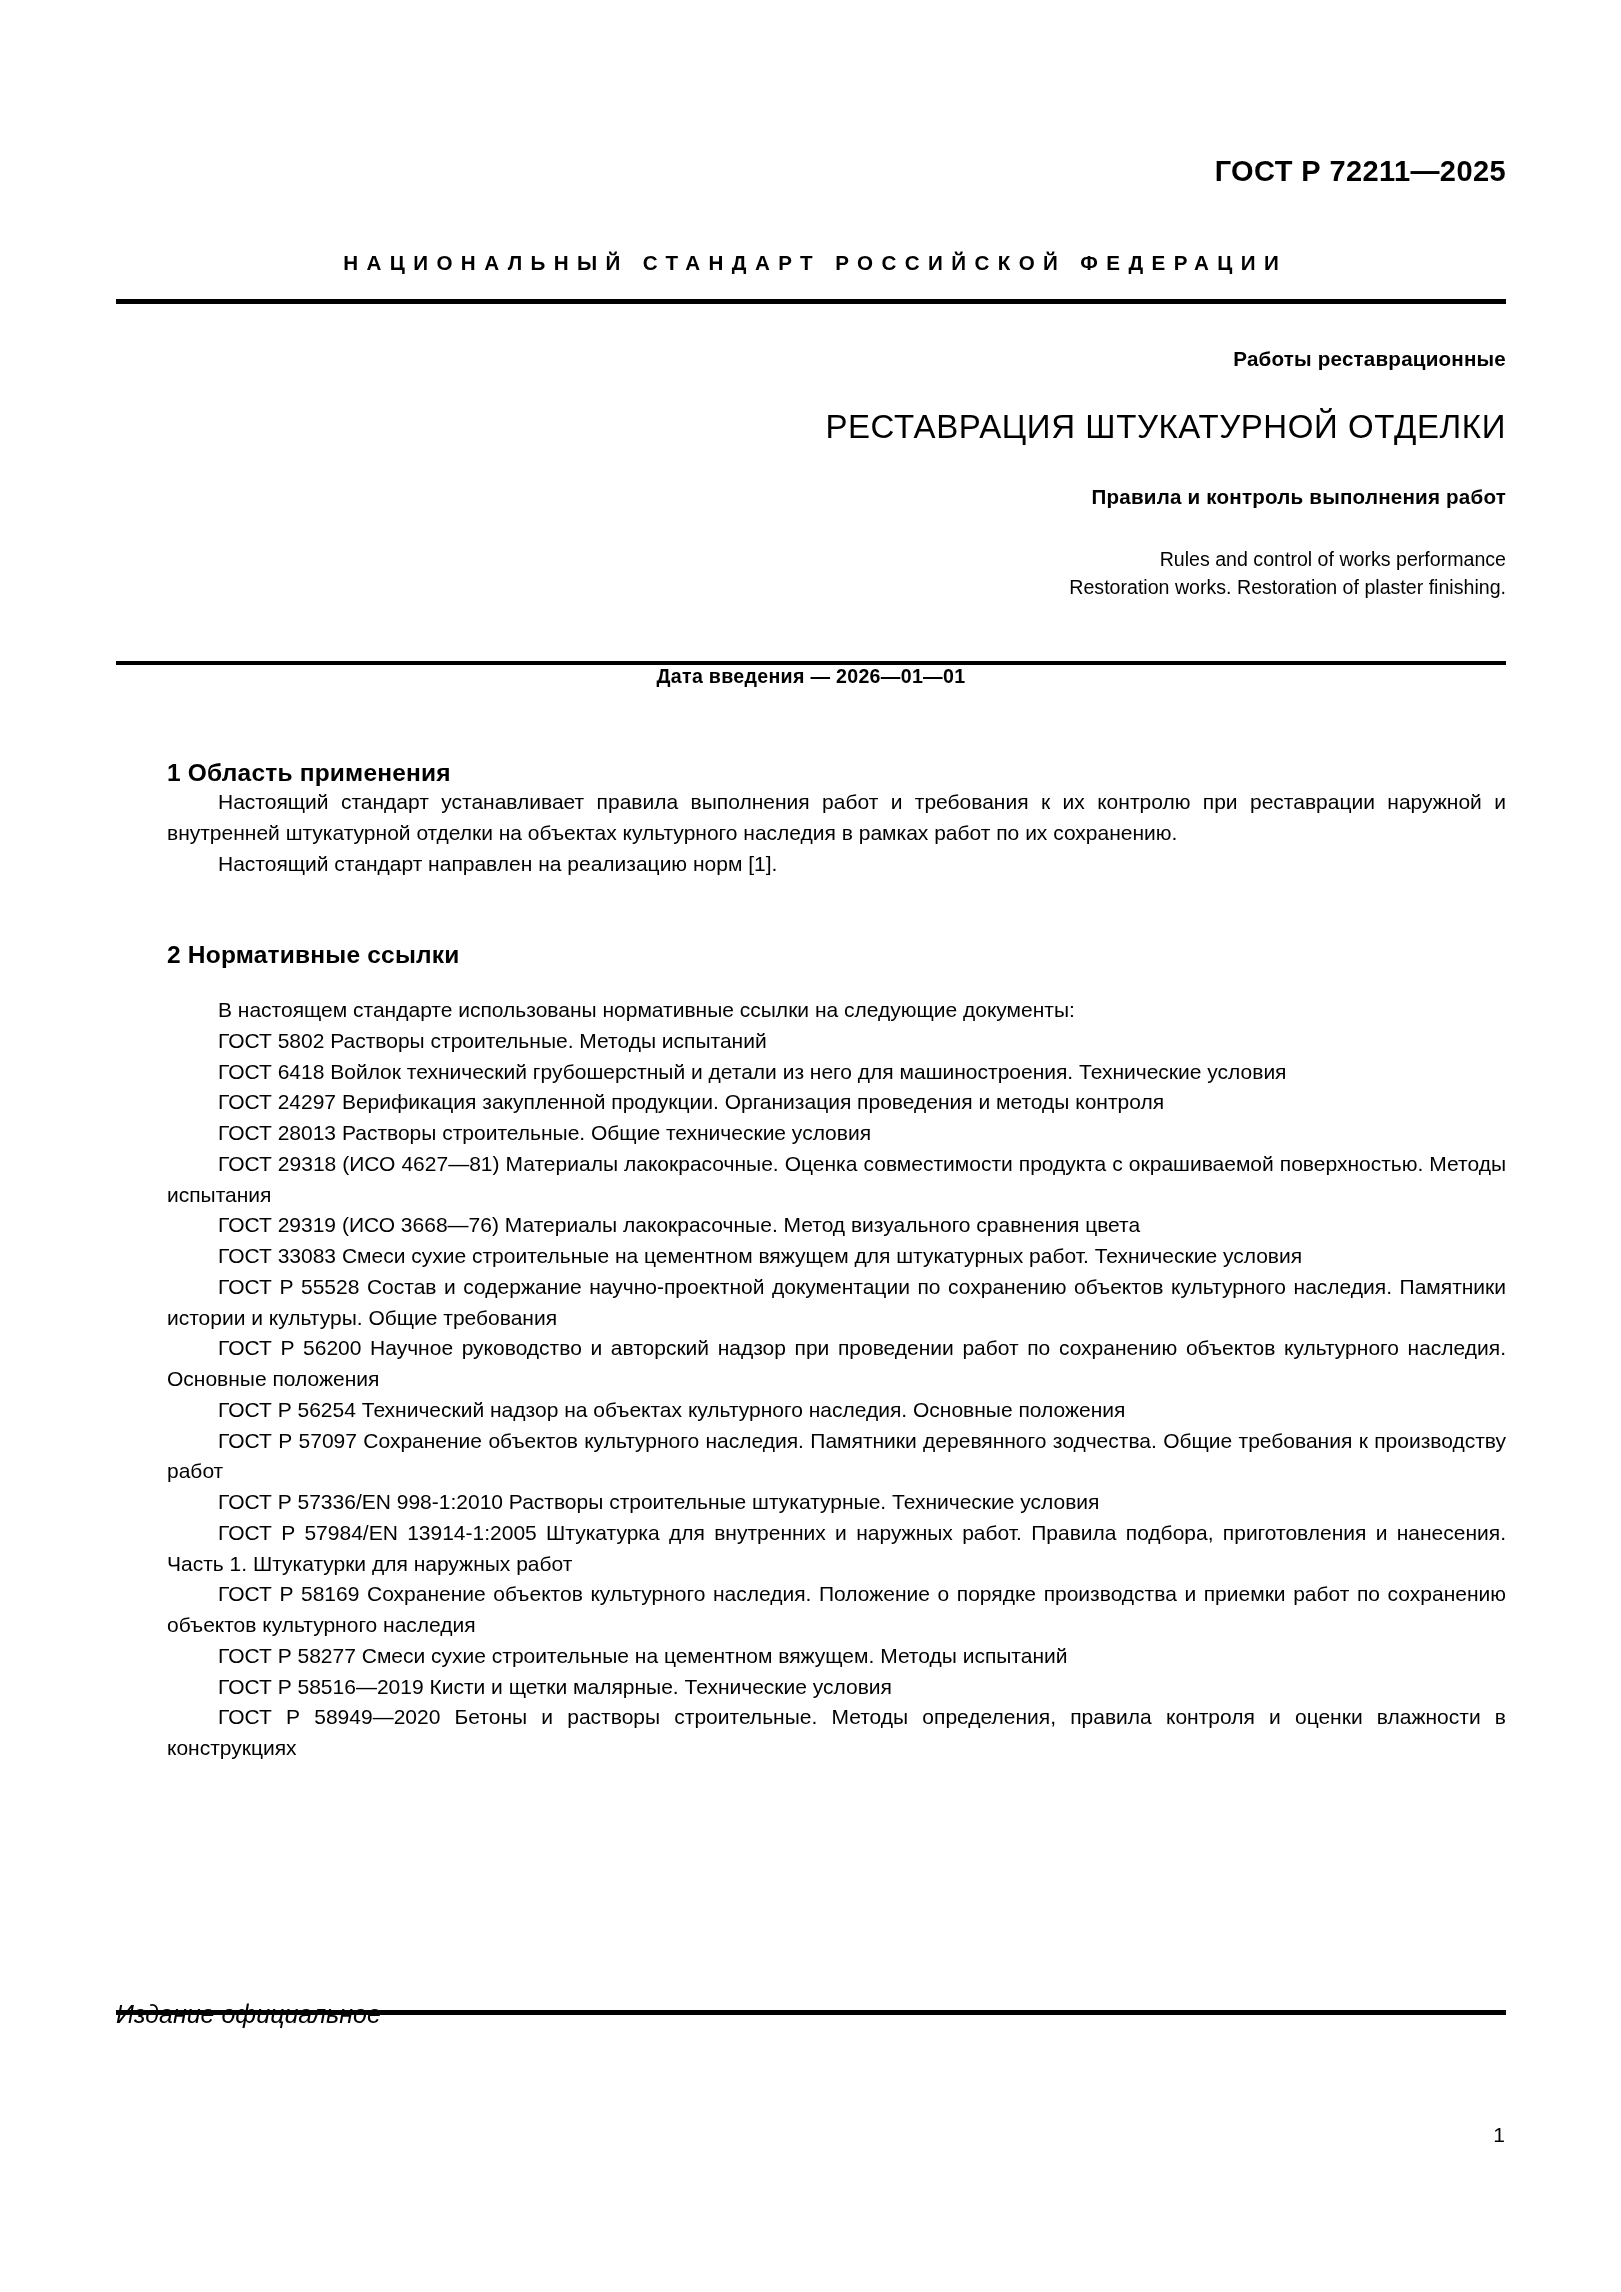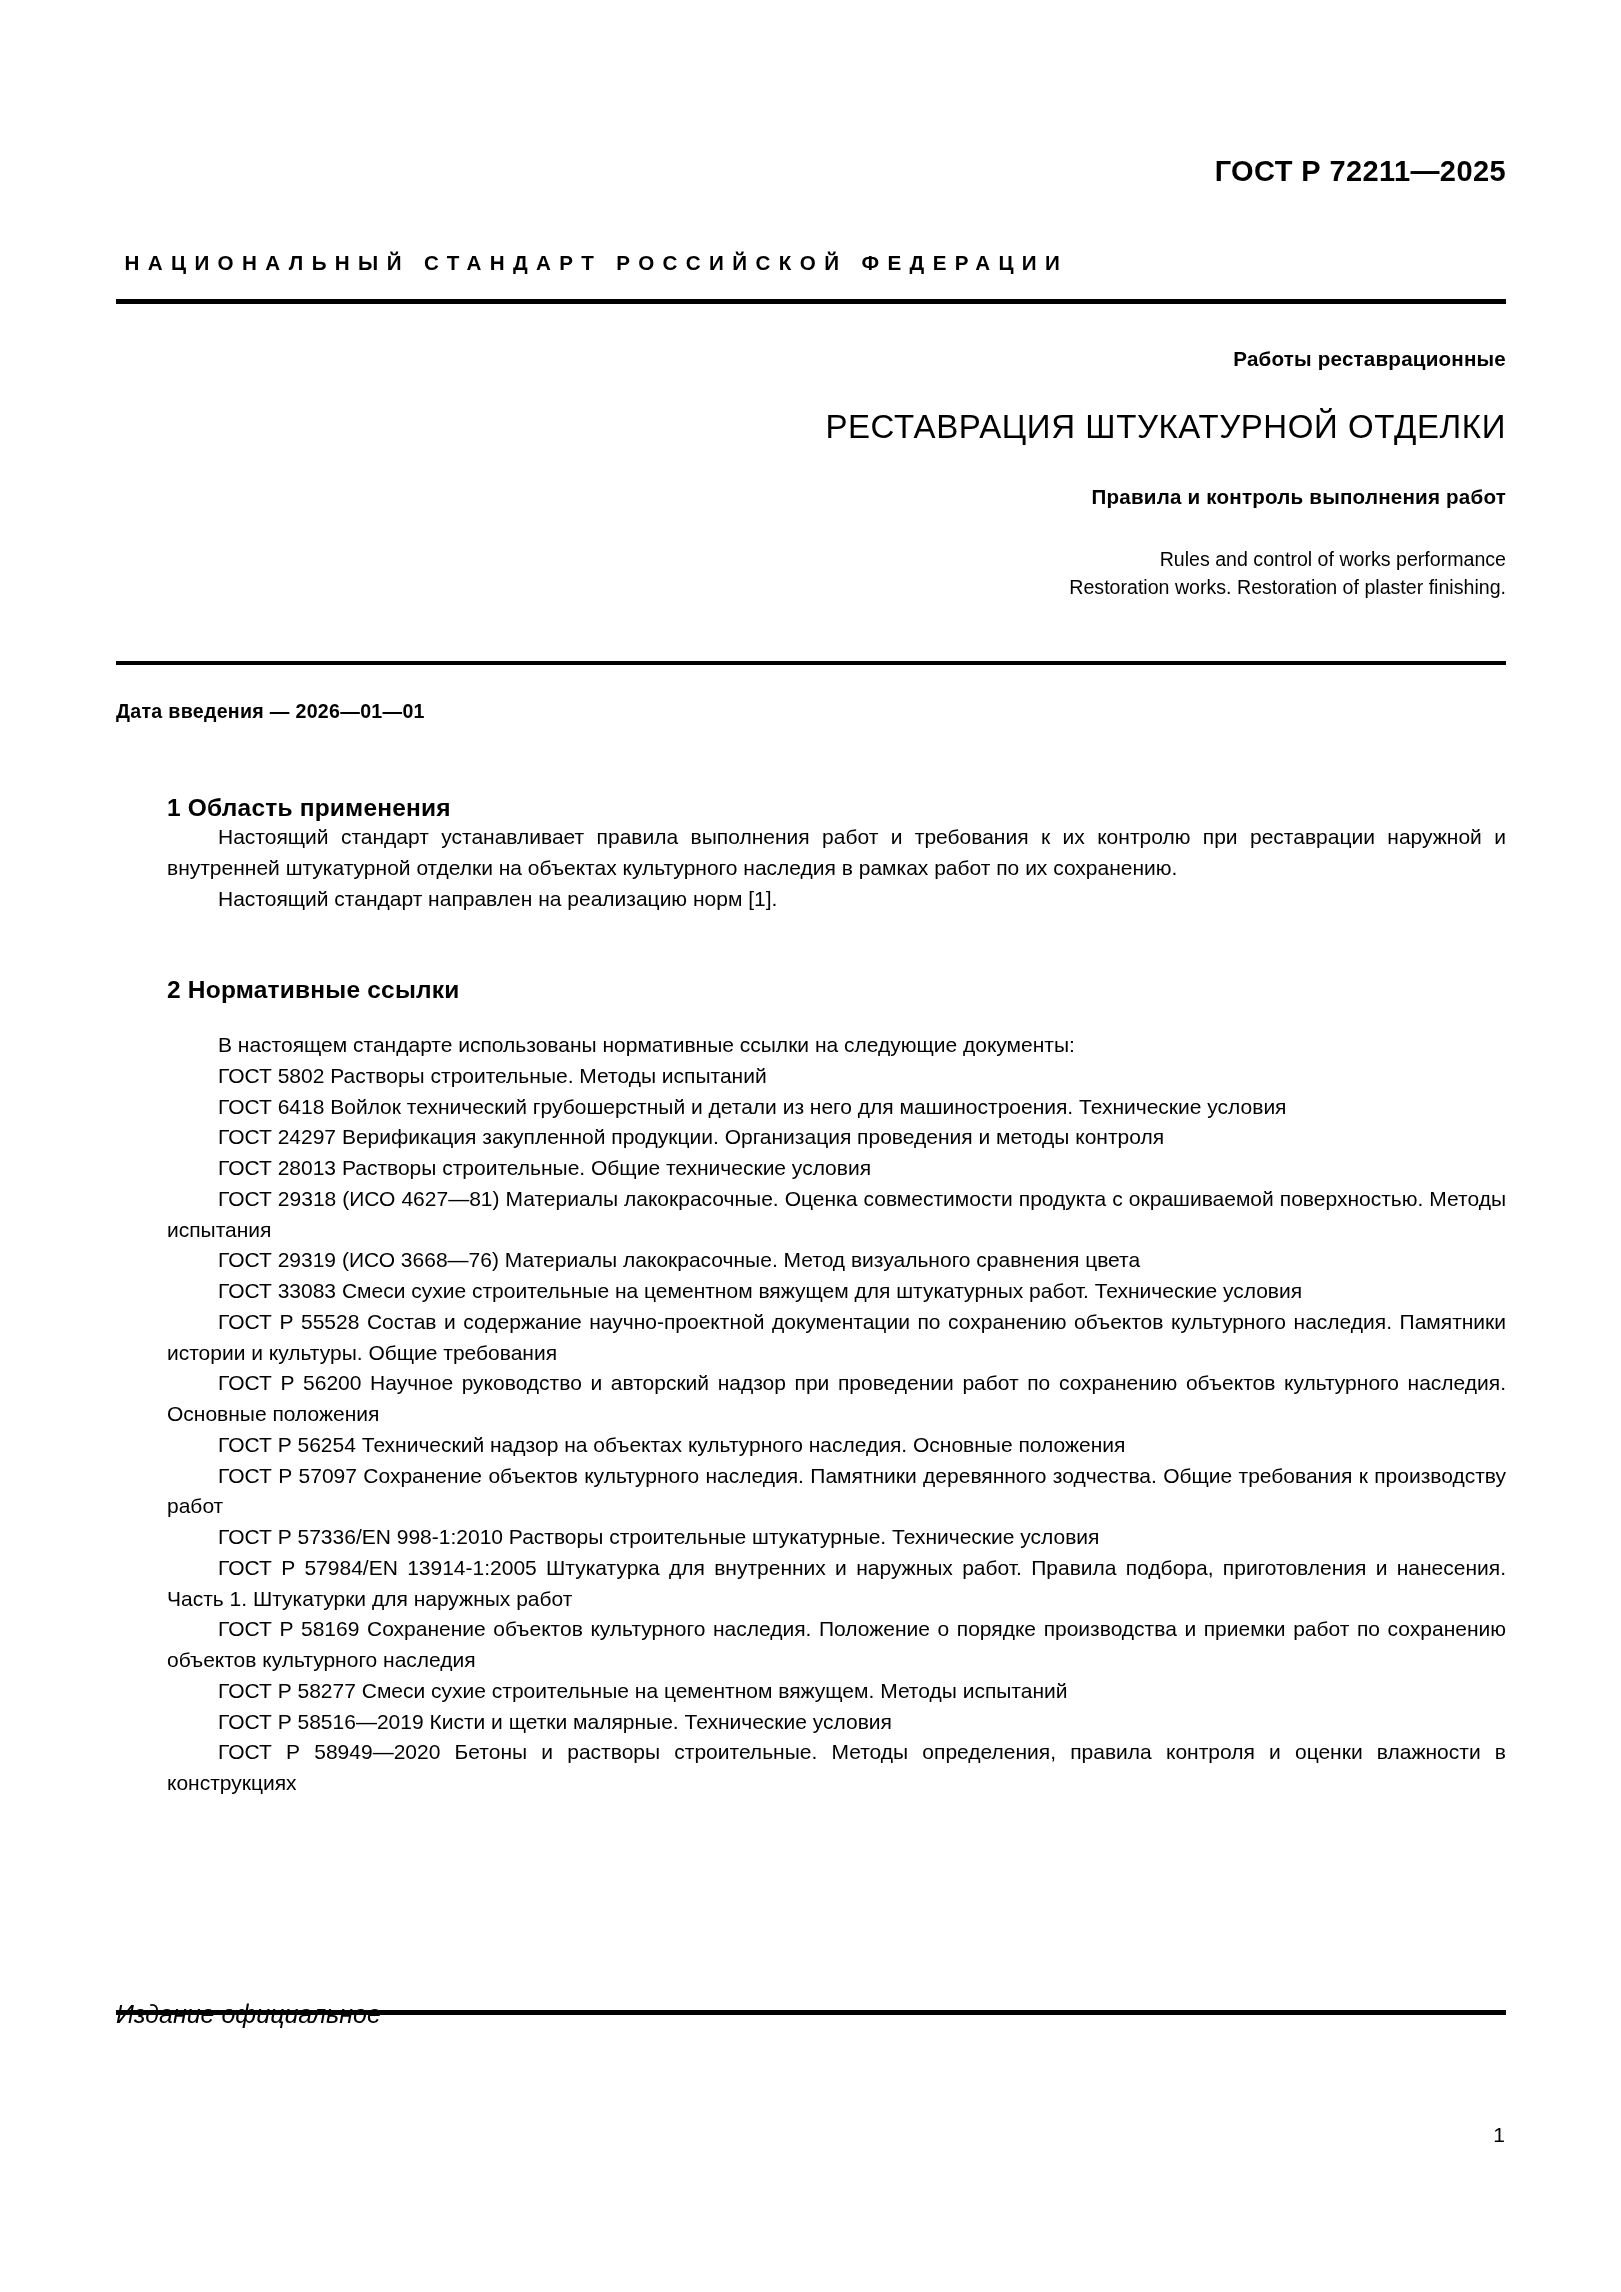--- a/index.html
+++ b/index.html
@@ -33,21 +33,21 @@
   .doc-number {
     text-align: right;
     font-size: 29px;
     font-weight: bold;
     letter-spacing: 0.4px;
     margin-top: 145px;
     line-height: 1.1;
   }
   .nat-standard {
     margin-top: 63px;
-    text-align: left;
+    text-align: center;
     font-size: 20.6px;
     font-weight: bold;
     letter-spacing: 8.4px;
     text-indent: 8.4px;
     white-space: nowrap;
   }
   .rule {
     height: 4.9px;
     background: #000000;
     margin-top: 24.5px;
@@ -84,24 +84,23 @@
     font-weight: normal;
     margin-top: 37px;
     line-height: 1.42;
   }
   .title-block-bottom-space {
     height: 35px;
   }
 
   
   .intro-date {
-    text-align: left;
+    text-align: center;
     font-size: 19.6px;
     font-weight: bold;
-    margin-top: 35px;
     letter-spacing: 0.3px;
   }
 
   
   h2.section {
     font-size: 24.5px;
     font-weight: bold;
     margin: 0;
     padding: 0;
     letter-spacing: 0.2px;

